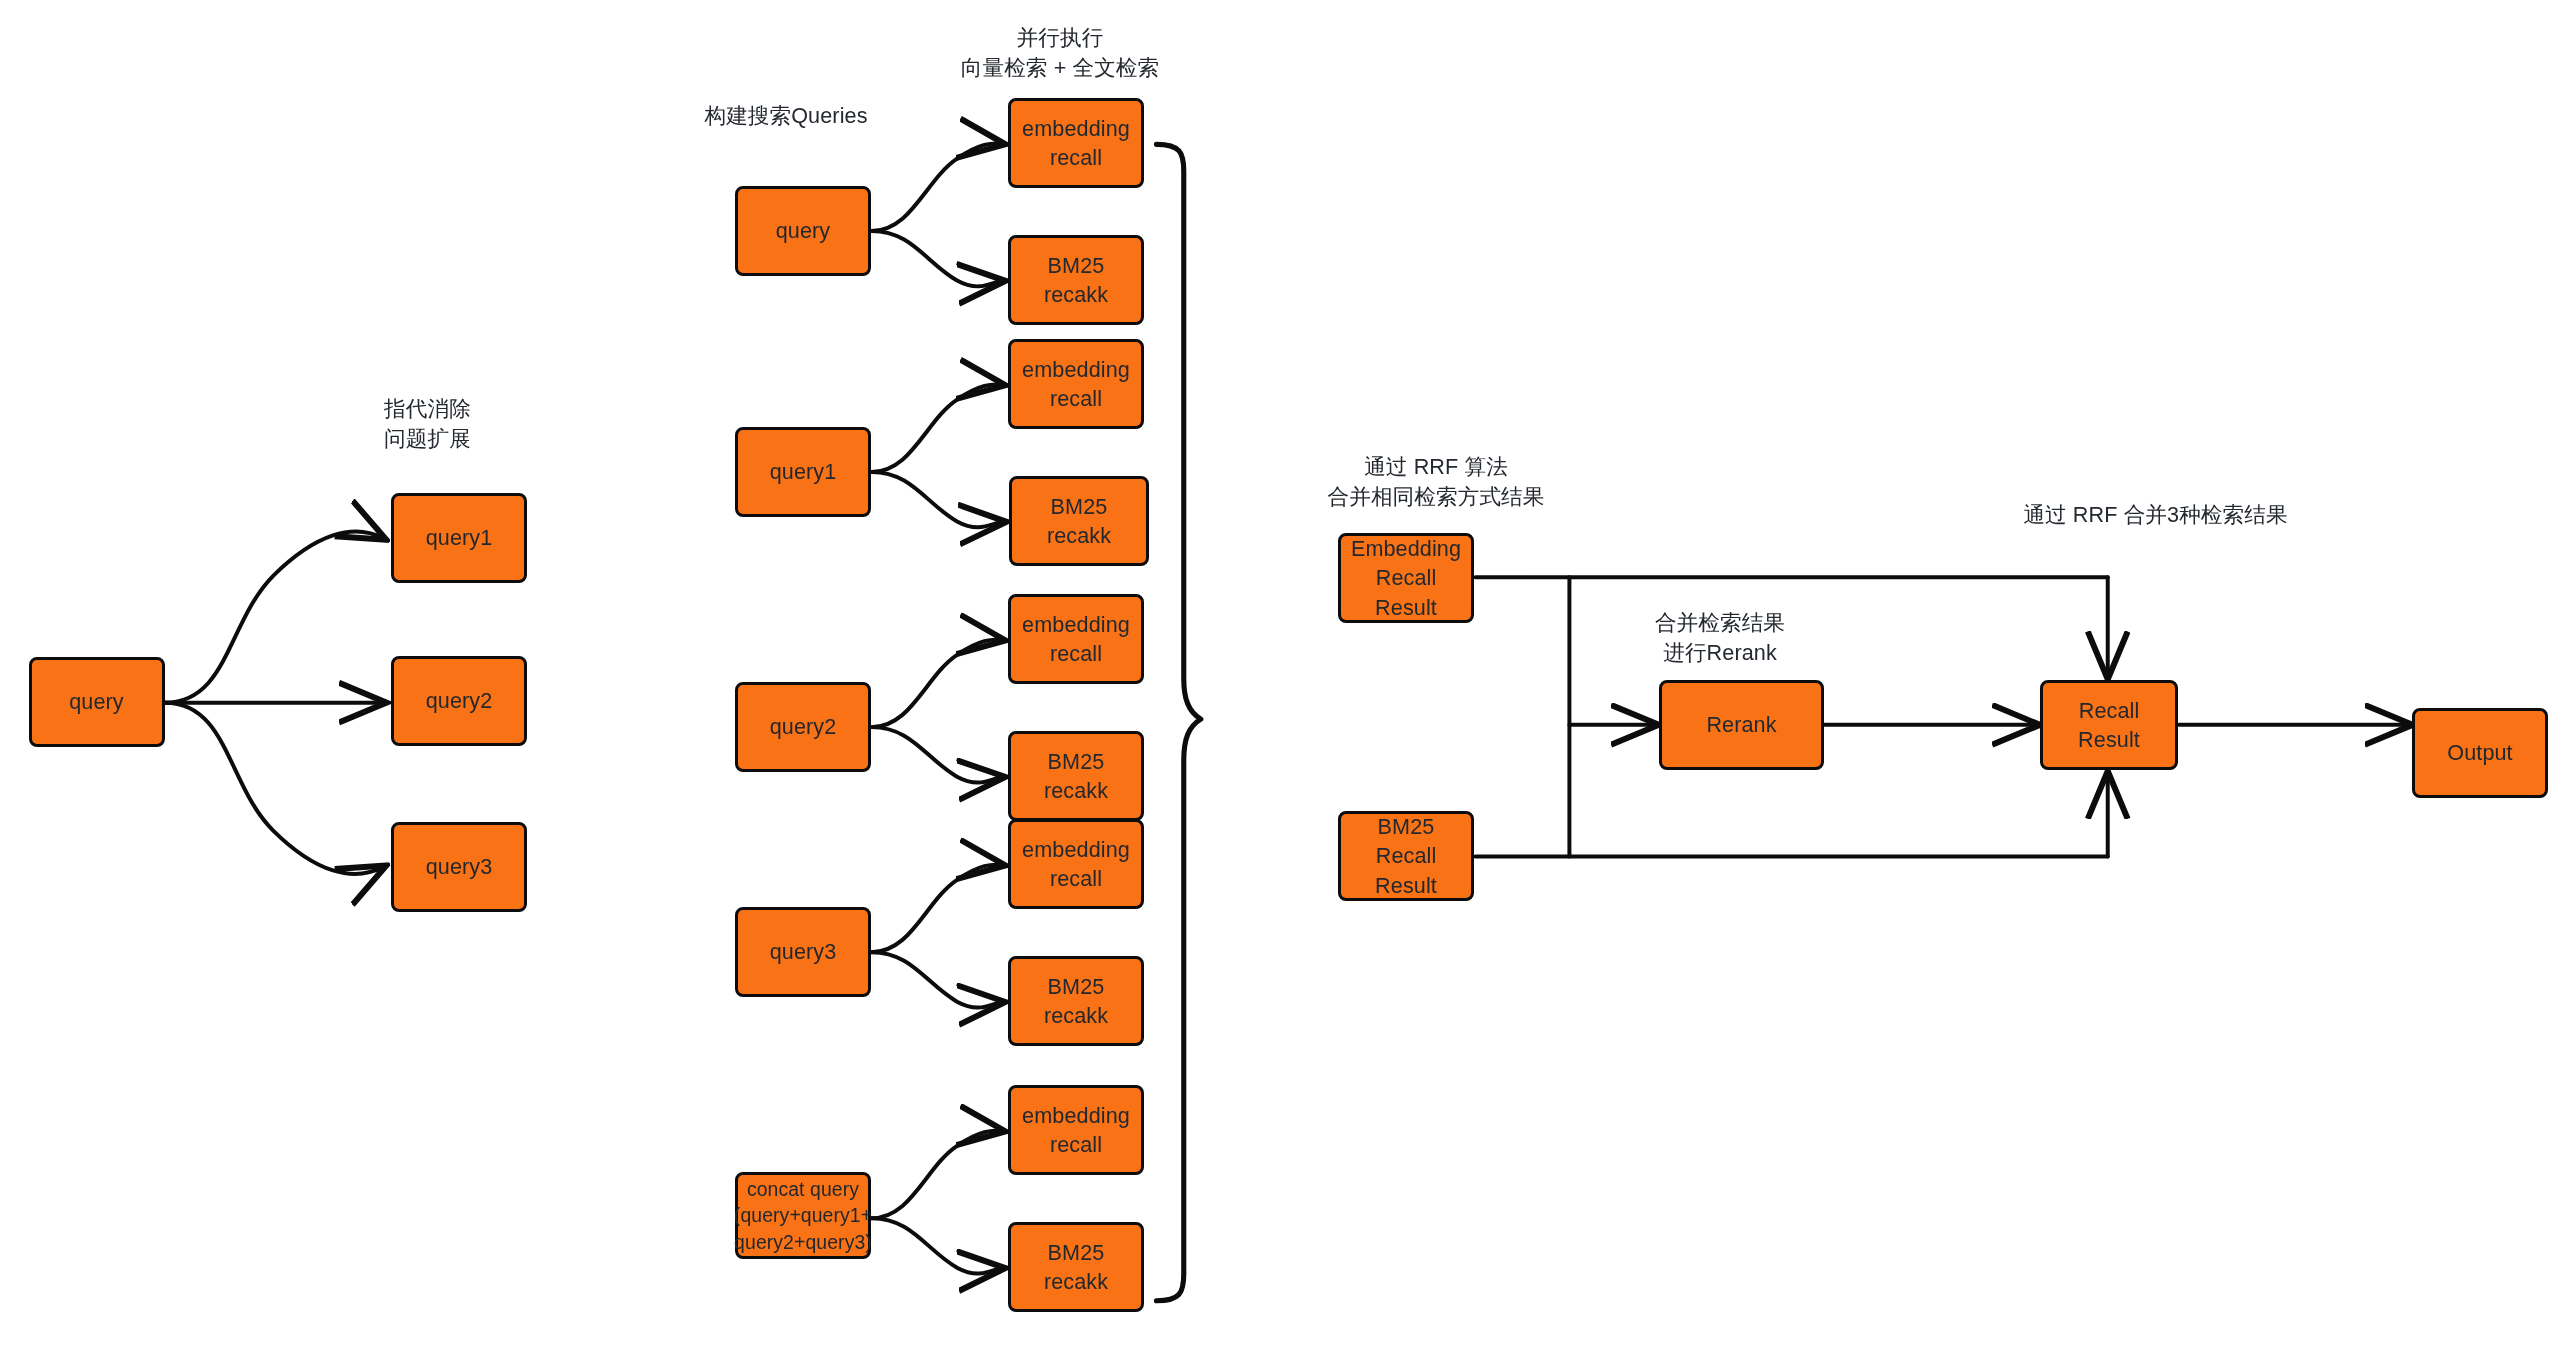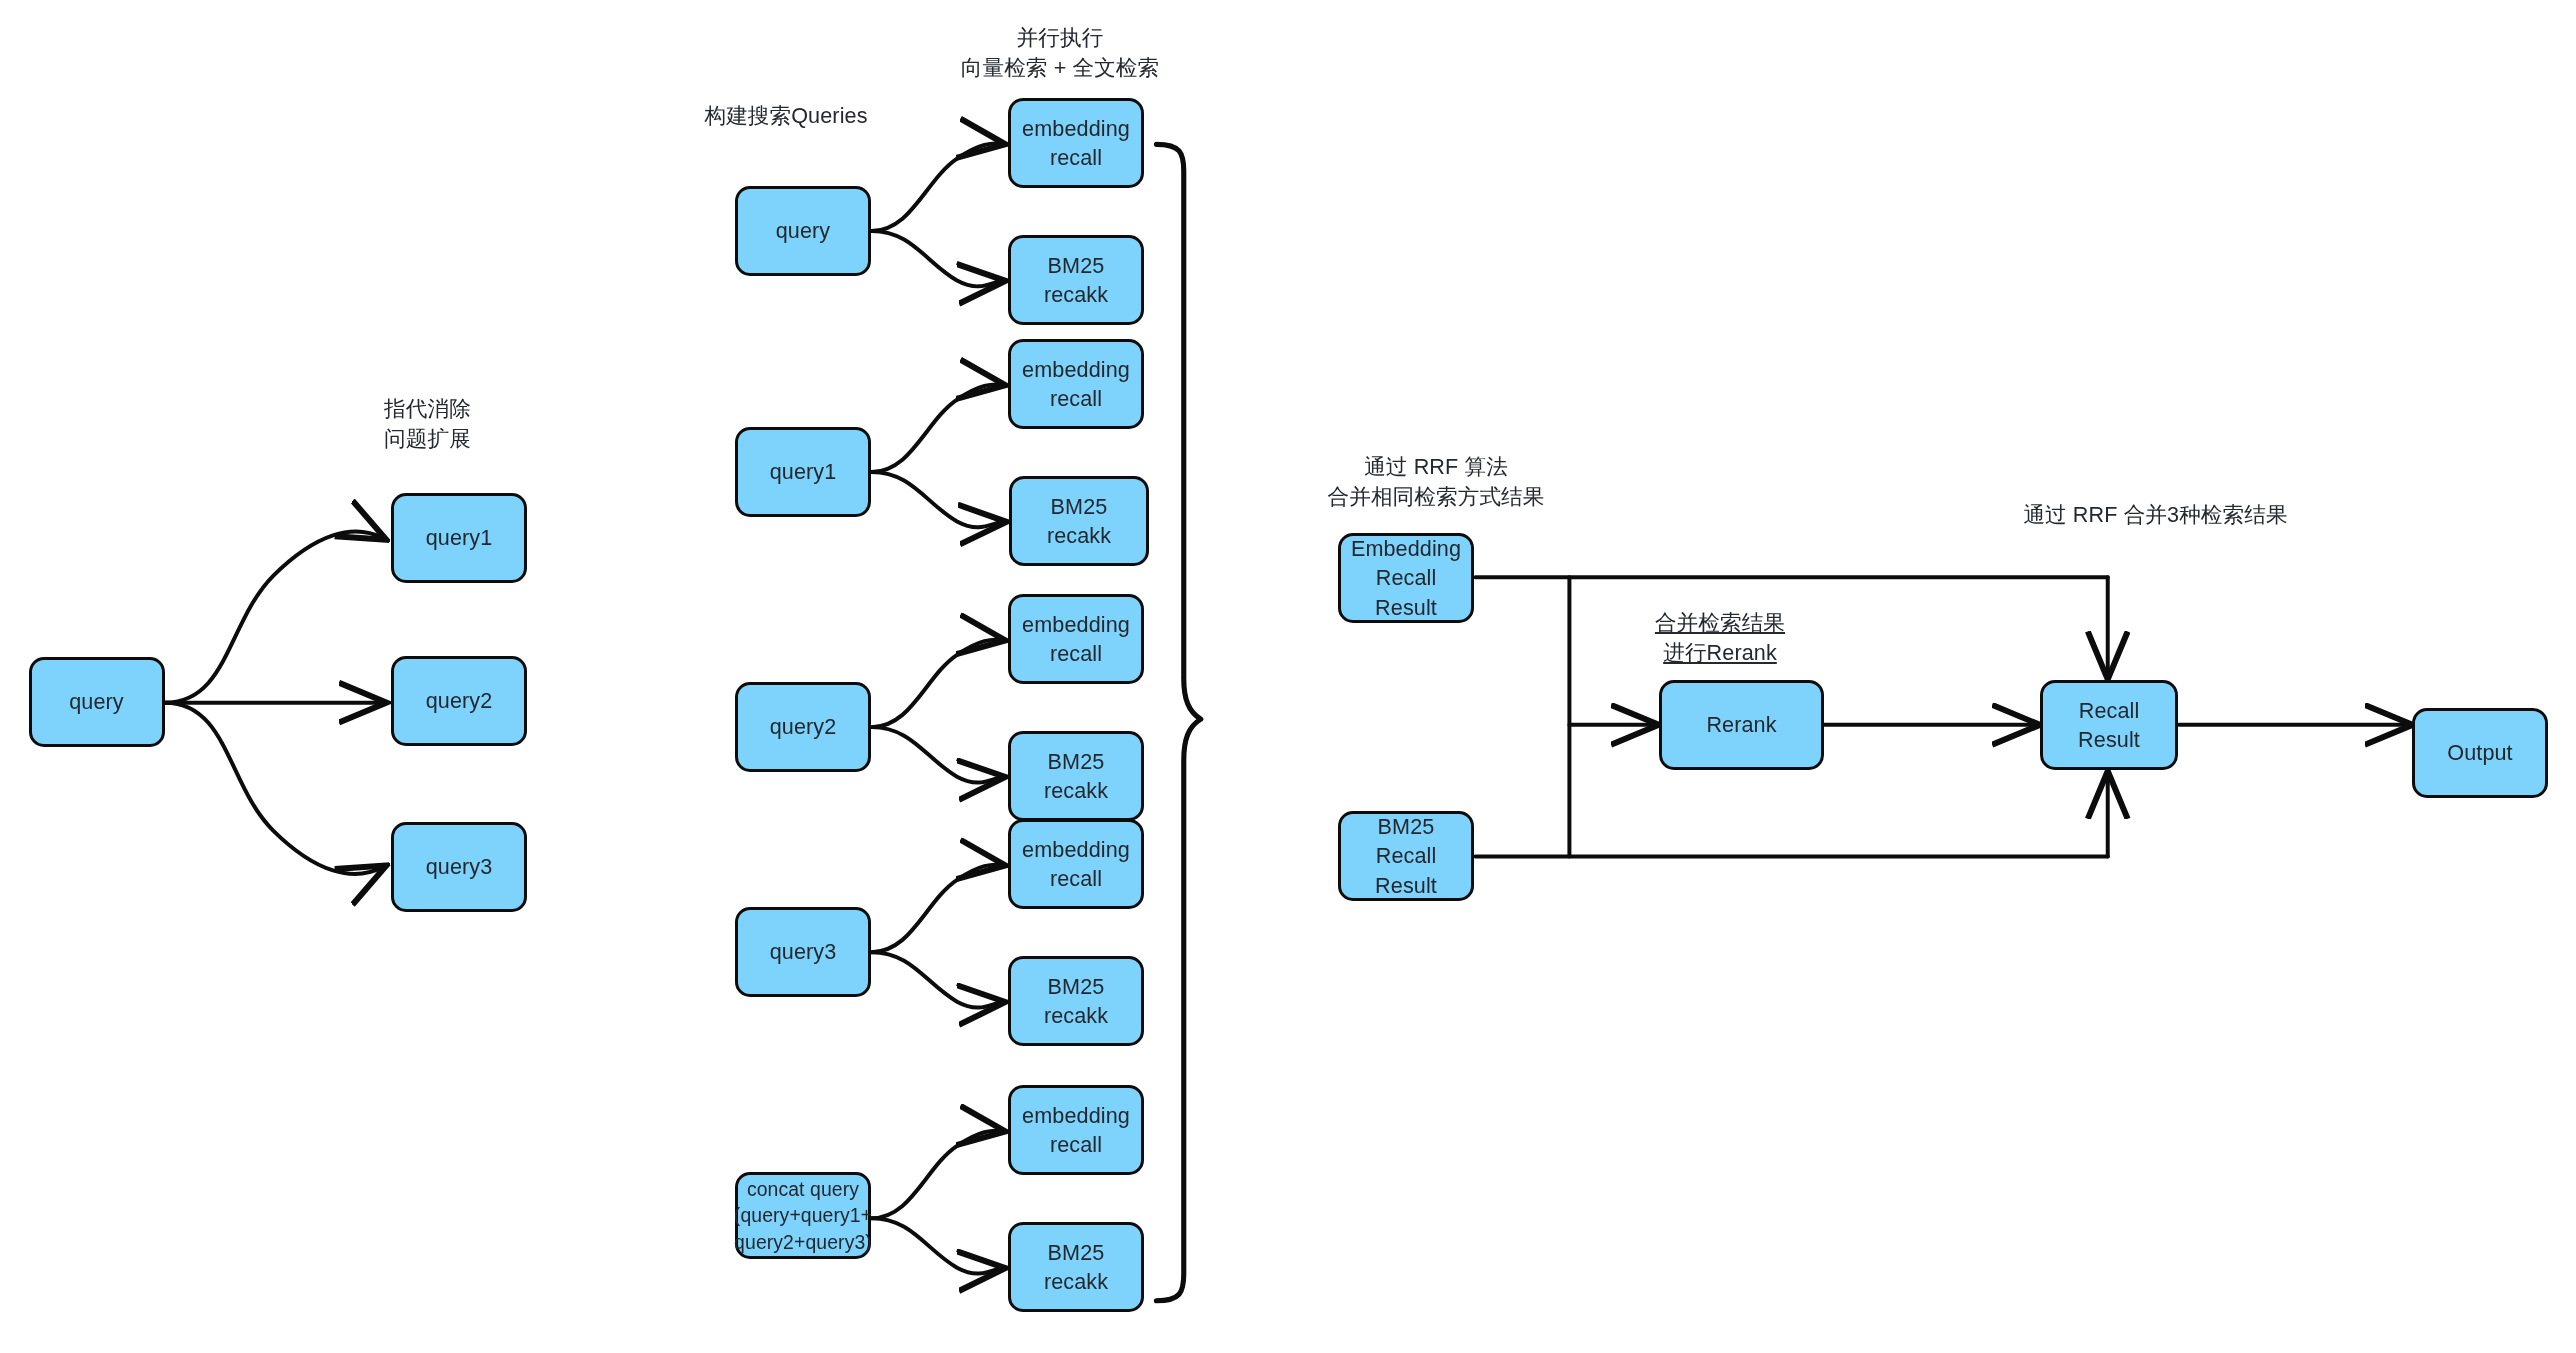--- a/index.html
+++ b/index.html
@@ -5,23 +5,23 @@
   html,body{margin:0;padding:0;background:#ffffff;}
   body{
     width:2576px;height:1354px;
     font-family:"Liberation Sans","DejaVu Sans",sans-serif;
     overflow:hidden;
   }
   #canvas{position:relative;width:2576px;height:1354px;background:#fff;}
   svg#wires{position:absolute;left:0;top:0;width:2576px;height:1354px;}
   .node{
     position:absolute;
-    background:#7dd3fc;
+    background:#f97316;
     border:3.4px solid #0c0c0c;
-    border-radius:15px;
+    border-radius:8px;
     box-sizing:border-box;
     display:flex;align-items:center;justify-content:center;
     text-align:center;
     color:#23272e;
     font-size:21.6px;
     line-height:1.35;
     letter-spacing:0.1px;
     white-space:pre-line;
     padding:2.3px 4.6px;
   }
@@ -97,21 +97,21 @@
 问题扩展</div>
 
   <div class="note" style="left:672px;top:101px;width:228px;">构建搜索Queries</div>
 
   <div class="note" style="left:929px;top:23px;width:262px;">并行执行
 向量检索 + 全文检索</div>
 
   <div class="note" style="left:1305px;top:452px;width:262px;">通过 RRF 算法
 合并相同检索方式结果</div>
 
-  <div class="note" style="left:1612px;top:608px;width:216px;text-decoration:underline;">合并检索结果
+  <div class="note" style="left:1612px;top:608px;width:216px;">合并检索结果
 进行Rerank</div>
 
   <div class="note" style="left:1962px;top:500px;width:387px;">通过 RRF 合并3种检索结果</div>
 
   <div class="node" style="left:28.5px;top:657px;width:136px;height:90px;">query</div>
 
   <div class="node" style="left:391px;top:493px;width:136px;height:90px;">query1</div>
 
   <div class="node" style="left:391px;top:656px;width:136px;height:90px;">query2</div>
 

